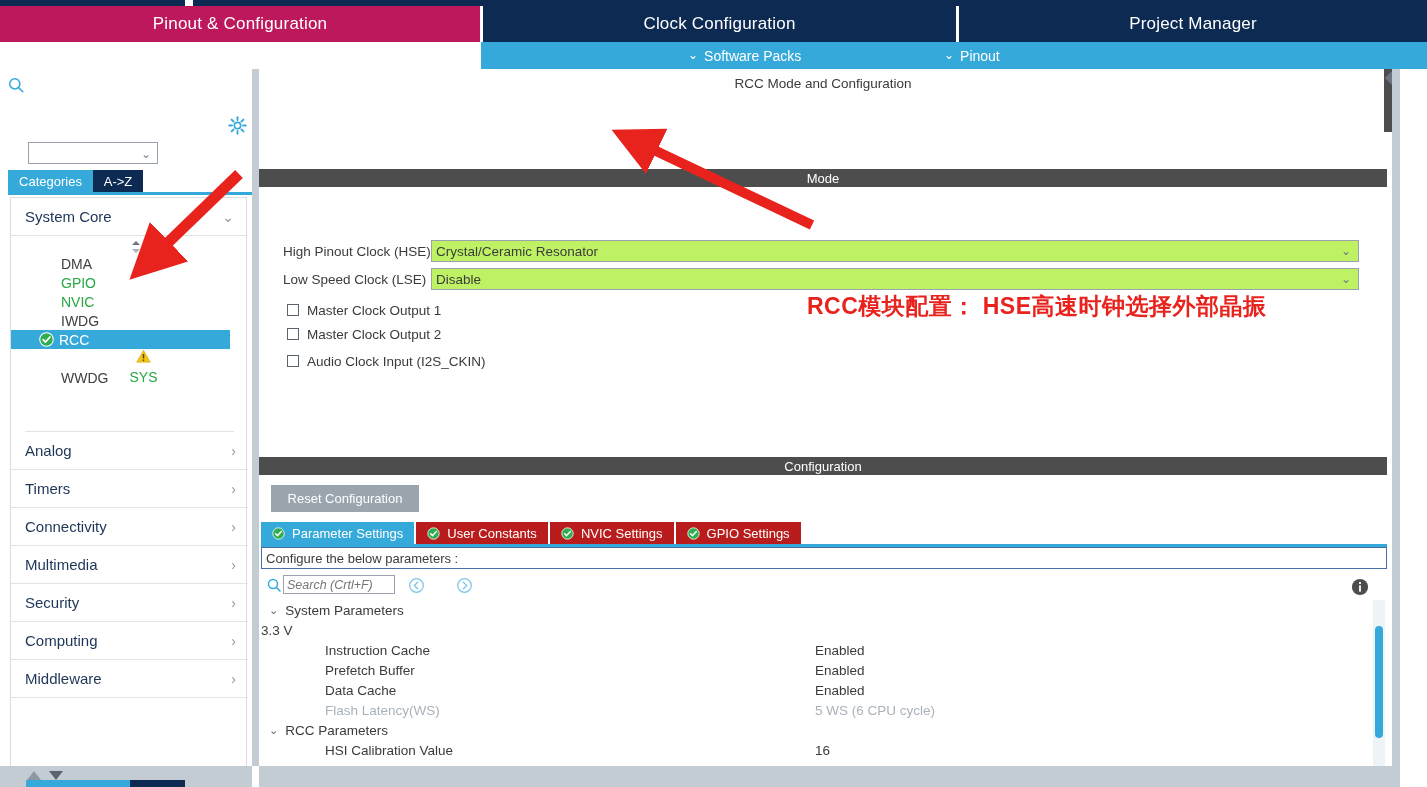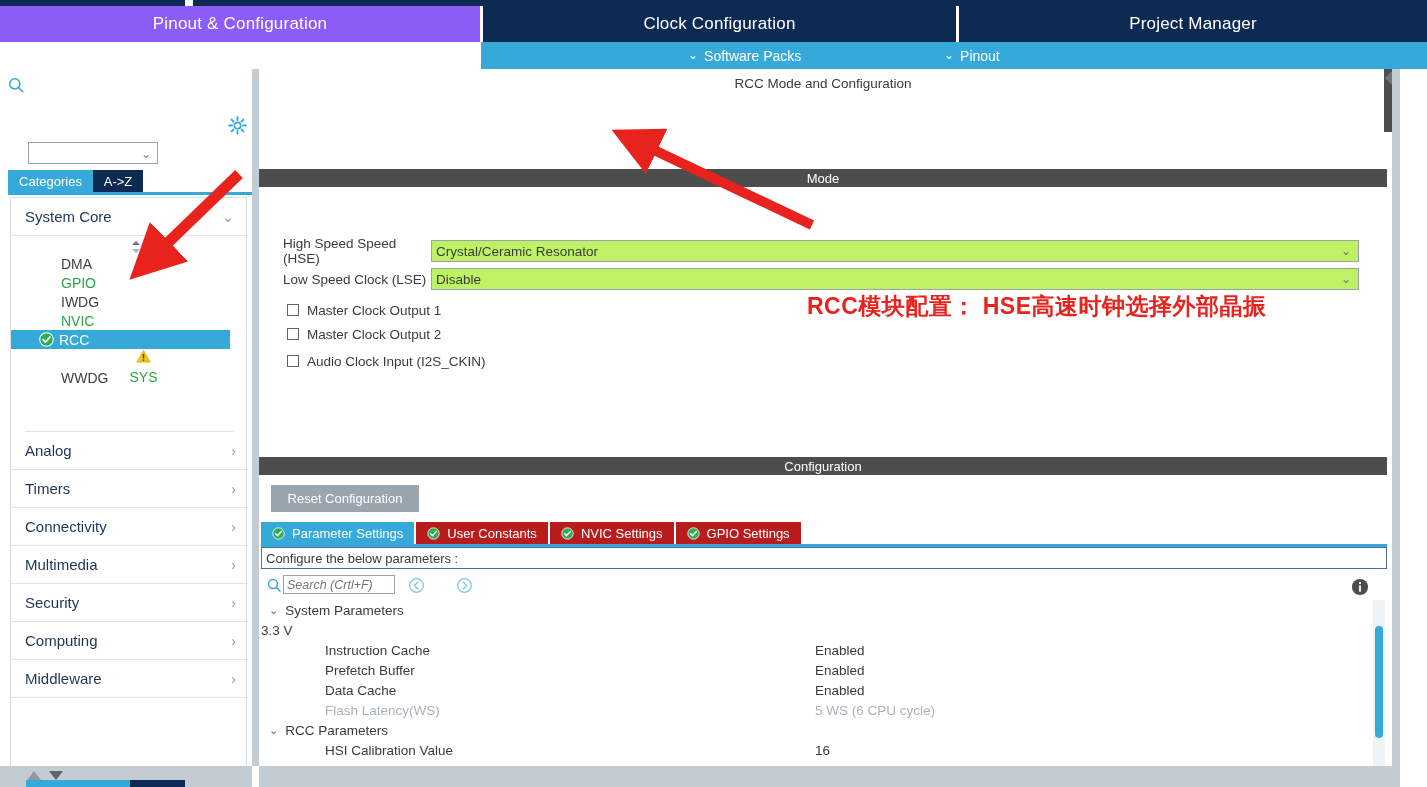--- a/index.html
+++ b/index.html
@@ -12,21 +12,21 @@
   #app { position: relative; width: 1427px; height: 787px; }
 
   
   .topstrip { position:absolute; left:0; top:0; width:1427px; height:6px; background:#0d2b52; }
   .topstrip .nick { position:absolute; left:185px; top:0; width:8px; height:6px; background:#ffffff; }
 
   
   .maintabs { position:absolute; left:0; top:6px; width:1427px; height:36px; display:flex; }
   .maintab { height:36px; display:flex; align-items:center; justify-content:center;
              color:#ffffff; font-size:17px; letter-spacing:.2px; }
-  .maintab.active { background:#8b5cf6; }
+  .maintab.active { background:#be185d; }
   .maintab.idle { background:#0d2b52; }
   .tab-pinout { width:481px; }
   .tab-divider { width:3px; background:#ffffff; height:36px; }
   .tab-clock { width:474px; }
   .tab-proj { width:469px; }
 
   
   .subbar { position:absolute; left:0; top:42px; width:1427px; height:27px; background:#36a9db; }
   .subbar .left-white { position:absolute; left:0; top:0; width:481px; height:27px; background:#ffffff; }
   .subitem { position:absolute; top:0; height:27px; display:flex; align-items:center; gap:6px;
@@ -227,25 +227,25 @@
         <polygon points="7,13 11,9 3,9" fill="#a9b2bb"></polygon>
       </svg>
 
       <div class="items">
         <div class="item">
           <span>DMA</span>
         </div>
         <div class="item green">
           <span>GPIO</span>
         </div>
+        <div class="item green">
+          <span>NVIC</span>
+        </div>
         <div class="item">
           <span>IWDG</span>
-        </div>
-        <div class="item green">
-          <span>NVIC</span>
         </div>
         <div class="item sel">
           <svg class="ico" viewBox="0 0 16 16">
             <circle cx="8" cy="8" r="7.2" fill="#2fae4f" stroke="#ffffff" stroke-width="1.1"></circle>
             <polyline points="4.4,8.2 6.9,10.7 11.6,5.4" fill="none" stroke="#ffffff" stroke-width="1.9" stroke-linecap="round" stroke-linejoin="round"></polyline>
           </svg>
           <span>RCC</span>
         </div>
         <div class="item warn green">
           <svg class="ico" viewBox="0 0 16 16">
@@ -330,21 +330,21 @@
 
     <div class="rccTitle">RCC Mode and Configuration</div>
 
     <div class="bandMode">
       <span>Mode</span>
     </div>
 
     <div class="modebox">
 
       <div class="fieldrow" style="top:53px;left:24px;">
-        <span class="flabel" style="width:148px;">High Speed Speed (HSE)</span>
+        <span class="flabel" style="width:148px;">High Pinout Clock (HSE)</span>
         <div class="fsel" style="width:928px;">
           <span>Crystal/Ceramic Resonator</span>
           <span class="chv">⌄</span>
         </div>
       </div>
 
       <div class="fieldrow" style="top:81px;left:24px;">
         <span class="flabel" style="width:148px;">Low Speed Clock (LSE)</span>
         <div class="fsel" style="width:928px;">
           <span>Disable</span>

